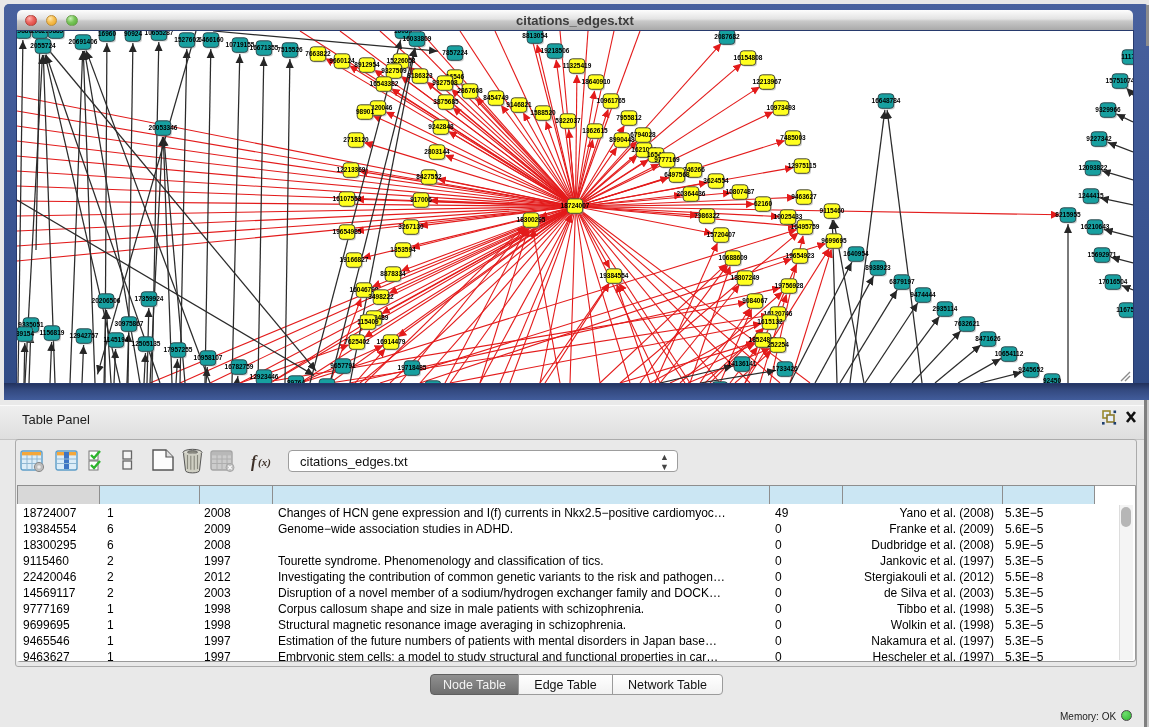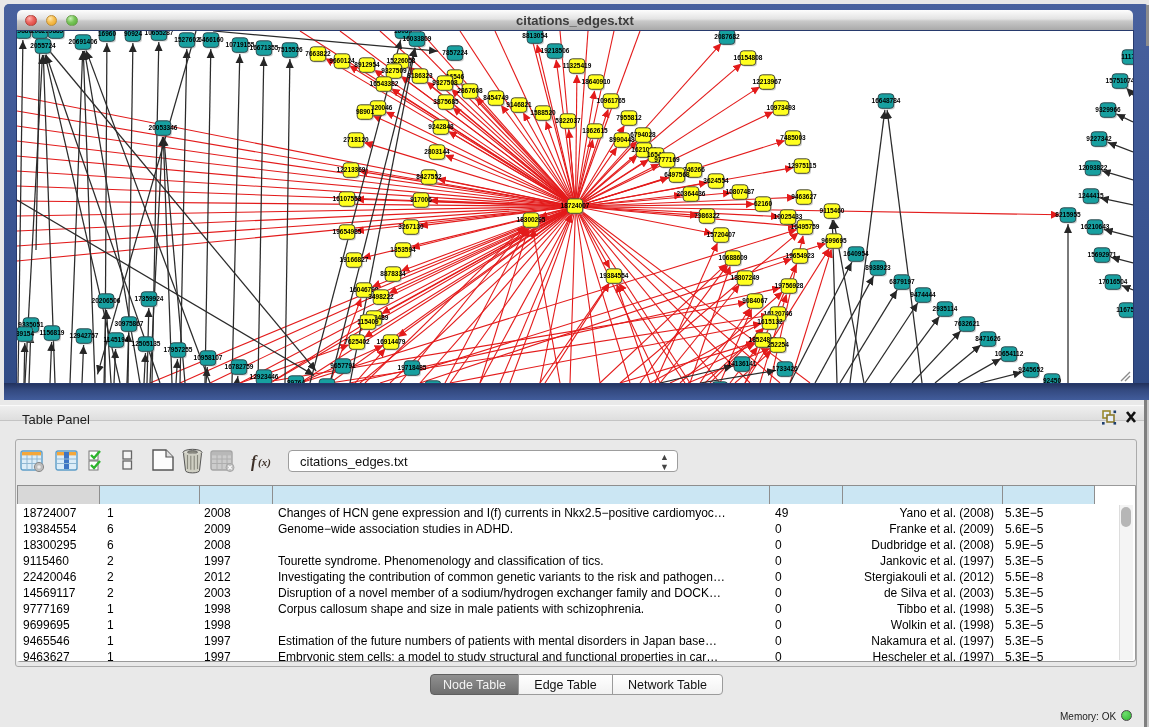--- a/index.html
+++ b/index.html
@@ -15,21 +15,21 @@
 #tbar .tl{position:absolute;top:4.5px;width:11.5px;height:11.5px;border-radius:50%}
 #title{position:absolute;left:0;right:0;top:3px;text-align:center;font-size:13px;
  font-weight:bold;color:#3c3c3c}
 #canvas{left:17px;top:31px;width:1116px;height:352px;background:#fff;overflow:hidden;outline:1px solid #273a6d}
 
 #rstrip{left:1146px;top:5px;width:3px;height:41px;background:#8d8d8d}
 #rstrip3{left:1143px;top:400px;width:4px;height:327px;background:#7f7f7f}
 #rstrip2{left:1147px;top:400px;width:2px;height:327px;background:#c9c9c9}
 
 #panel{left:0;top:400px;width:1144px;height:327px;background:#e9e9e9}
-#phead{left:0;top:5px;width:100%;height:16px;
+#phead{left:0;top:5px;width:100%;height:35px;
  background:linear-gradient(180deg,#efefef,#dedede);border-top:1px solid #fafafa;
  border-bottom:1px solid #c4c4c4;font-size:13px;color:#1c1c1c}
 #phead span{position:absolute;left:22px;top:6px}
 
 #toolbar{}
 #combo{left:288px;top:450px;width:390px;height:22px;background:#fff;
  border:1px solid #9d9d9d;border-radius:4px;font-size:13px;color:#111}
 #combo span{position:absolute;left:11px;top:3px}
 #combo .arr{position:absolute;right:8px;top:1px;font-size:9px;color:#444;line-height:10px}
 
@@ -858,20 +858,21 @@
       <span class="c3">1998</span>
       <span class="c4">Corpus callosum shape and size in male patients with schizophrenia.</span>
       <span class="c5">0</span>
       <span class="c6">Tibbo et al. (1998)</span>
       <span class="c7">5.3E−5</span>
     </div>
     <div class="row" style="top:113px">
       <span class="c1">9699695</span>
       <span class="c2">1</span>
       <span class="c3">1998</span>
+      <span class="c4">Structural magnetic resonance image averaging in schizophrenia.</span>
       <span class="c5">0</span>
       <span class="c6">Wolkin et al. (1998)</span>
       <span class="c7">5.3E−5</span>
     </div>
     <div class="row" style="top:129px">
       <span class="c1">9465546</span>
       <span class="c2">1</span>
       <span class="c3">1997</span>
       <span class="c4">Estimation of the future numbers of patients with mental disorders in Japan base…</span>
       <span class="c5">0</span>

